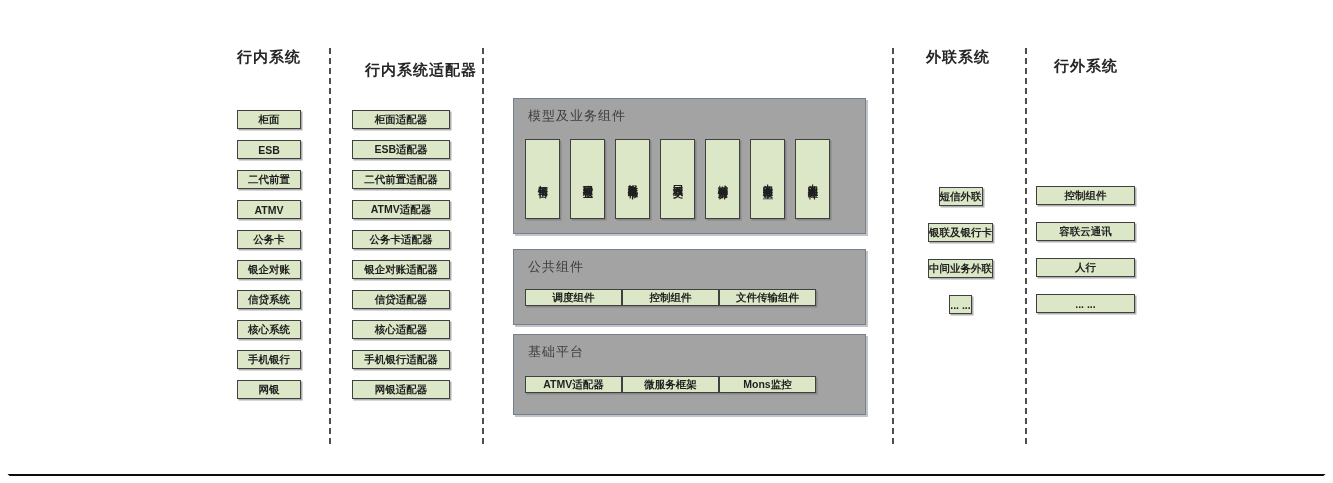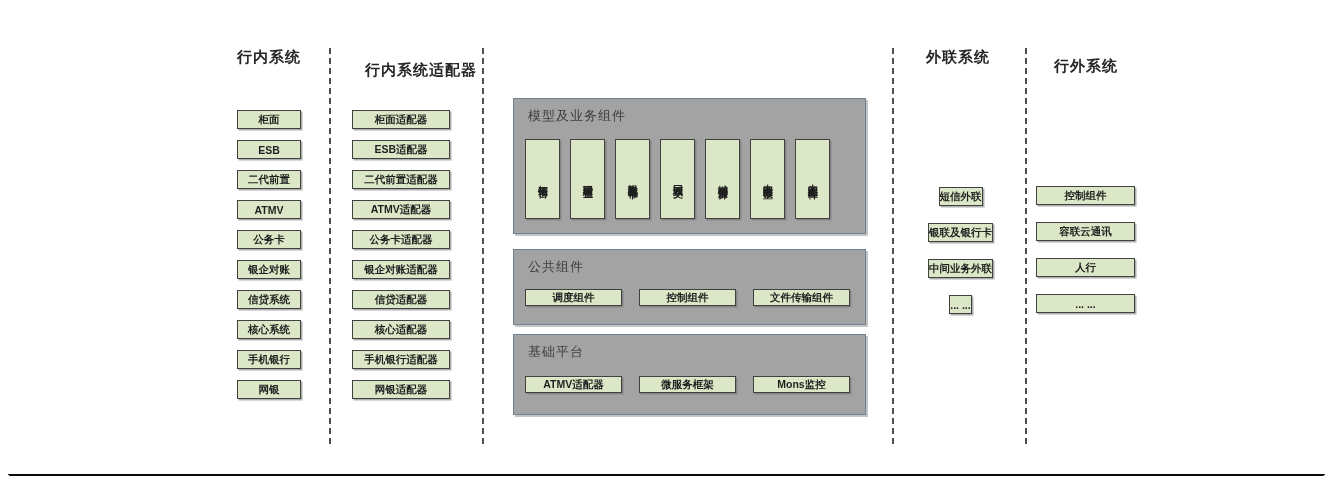--- a/index.html
+++ b/index.html
@@ -31,21 +31,21 @@
   .panel-label {
     position:absolute; left:14px; top:8px;
     font-size:13px; color:#3d3d3d; letter-spacing:1px;
   }
   .vlist { position:absolute; left:11px; top:40px; display:flex; gap:10px; }
   .vlist .gbox { width:35px; height:80px; }
   .vlist .gbox span {
     writing-mode:vertical-rl; text-orientation:upright;
     letter-spacing:1px; font-size:10px; line-height:1;
   }
-  .hlist { position:absolute; left:11px; display:flex; gap:17px; }
+  .hlist { position:absolute; left:11px; display:flex; }
   .hlist .gbox { width:97px; height:17px; }
   .bottom-rule { position:absolute; left:0; top:474px; width:1333px; height:2px; background:#0b0b0b; }
 </style>
 </head>
 <body>
 
 <div id="canvas">
 
   <div class="col-header" style="left:205px;width:128px;">行内系统</div>
   <div class="col-header" style="left:341px;width:160px;margin-top:13px;">行内系统适配器</div>

